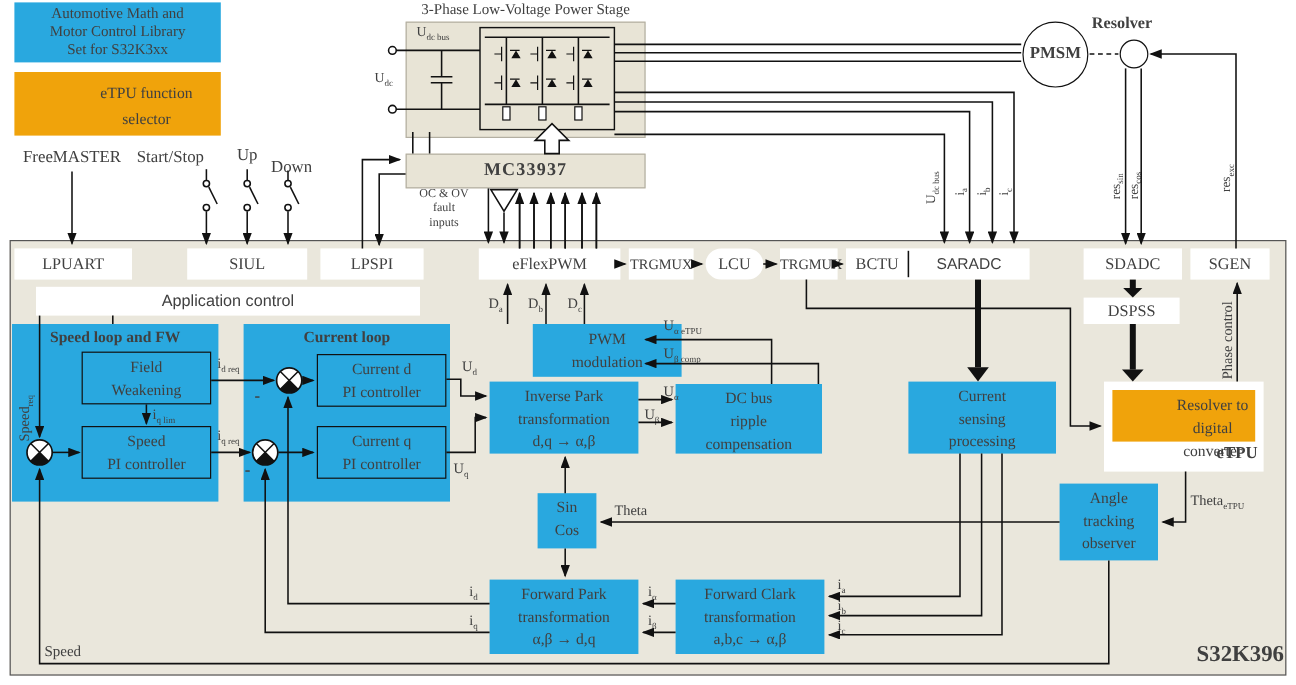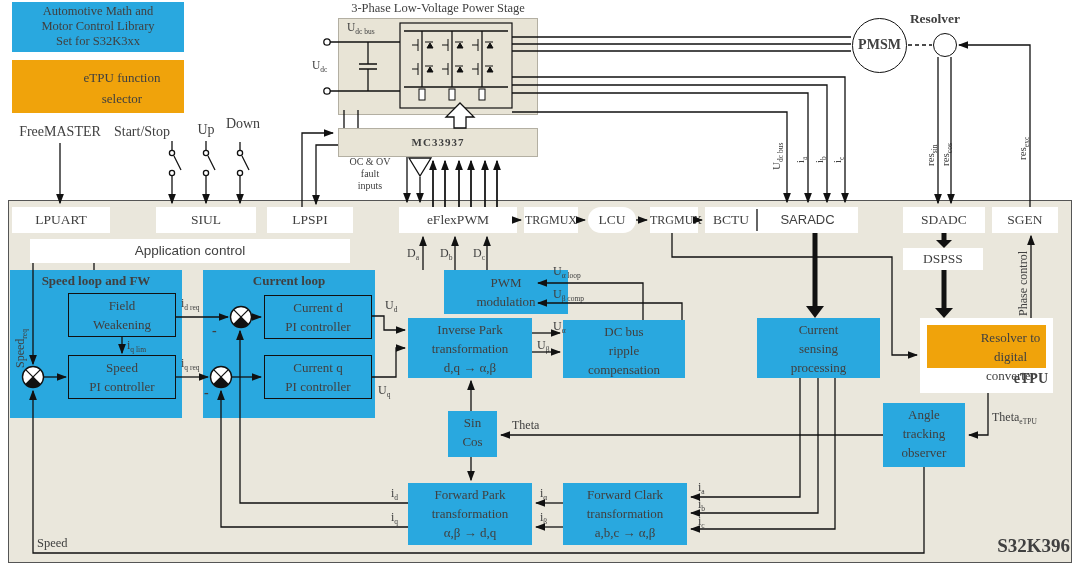--- a/index.html
+++ b/index.html
@@ -35,28 +35,28 @@
     <div>Set for S32K3xx</div>
   </div>
   <div class="a orange ctr" style="left:12px;top:60px;width:172px;height:53px;font-size:13px;padding-top:7px;line-height:21px;">
     <div>eTPU function</div>
     <div>selector</div>
   </div>
 
   <div class="a ctr" style="left:14px;top:124px;width:92px;font-size:14px;">FreeMASTER</div>
   <div class="a ctr" style="left:108px;top:124px;width:68px;font-size:14px;">Start/Stop</div>
   <div class="a ctr" style="left:193px;top:122px;width:26px;font-size:14px;">Up</div>
-  <div class="a ctr" style="left:222px;top:116px;width:42px;font-size:14px;">Down</div>
+  <div class="a ctr" style="left:222px;top:132px;width:42px;font-size:14px;">Down</div>
 
   <div class="a ctr" style="left:336px;top:1px;width:204px;font-size:12.5px;">3-Phase Low-Voltage Power Stage</div>
   <div class="a beige" style="left:338px;top:18px;width:200px;height:97px;"></div>
   <div class="a sig" style="left:347px;top:21px;font-size:11.5px;"><span>U</span><sub>dc bus</sub></div>
   <div class="a sig" style="left:312px;top:59px;font-size:11.5px;"><span>U</span><sub>dc</sub></div>
 
-  <div class="a beige ctr" style="left:338px;top:128px;width:200px;height:29px;font-weight:bold;font-size:11px;line-height:27px;letter-spacing:1px;">MC33937</div>
+  <div class="a beige ctr" style="left:338px;top:128px;width:200px;height:29px;font-weight:bold;font-size:15px;line-height:27px;letter-spacing:1px;">MC33937</div>
   <div class="a ctr" style="left:336px;top:156px;width:68px;font-size:10px;line-height:12px;">
     <div>OC &amp; OV</div>
     <div>fault</div>
     <div>inputs</div>
   </div>
 
   <div class="a circ" style="left:852px;top:18px;width:55px;height:55px;"></div>
   <div class="a ctr" style="left:852px;top:37px;width:55px;font-weight:bold;font-size:14px;">PMSM</div>
   <div class="a ctr" style="left:899px;top:11px;width:72px;font-weight:bold;font-size:13.5px;">Resolver</div>
   <div class="a circ" style="left:933px;top:33px;width:24px;height:24px;"></div>
@@ -141,21 +141,21 @@
   <div class="a" style="left:920px;top:318px;width:133px;height:75px;background:#fff;"></div>
   <div class="a orange b3" style="left:927px;top:325px;width:119px;height:43px;padding-top:3px;">
     <div>Resolver to</div>
     <div>digital converter</div>
   </div>
   <div class="a" style="left:993px;top:371px;width:55px;font-weight:bold;font-size:14px;text-align:right;">eTPU</div>
 
   <div class="a sig" style="left:407px;top:246px;"><span>D</span><sub>a</sub></div>
   <div class="a sig" style="left:440px;top:246px;"><span>D</span><sub>b</sub></div>
   <div class="a sig" style="left:473px;top:246px;"><span>D</span><sub>c</sub></div>
-  <div class="a sig" style="left:553px;top:264px;"><span>U</span><sub>α loop</sub></div>
+  <div class="a sig" style="left:553px;top:264px;"><span>U</span><sub>α eTPU</sub></div>
   <div class="a sig" style="left:553px;top:287px;"><span>U</span><sub>β comp</sub></div>
   <div class="a sig" style="left:553px;top:319px;"><span>U</span><sub>α</sub></div>
   <div class="a sig" style="left:537px;top:338px;"><span>U</span><sub>β</sub></div>
   <div class="a sig" style="left:385px;top:298px;"><span>U</span><sub>d</sub></div>
   <div class="a sig" style="left:378px;top:383px;"><span>U</span><sub>q</sub></div>
   <div class="a sig" style="left:181px;top:296px;"><span>i</span><sub>d req</sub></div>
   <div class="a sig" style="left:181px;top:356px;"><span>i</span><sub>q req</sub></div>
   <div class="a sig" style="left:127px;top:338px;"><span>i</span><sub>q lim</sub></div>
   <div class="a sig" style="left:212px;top:323px;font-weight:bold;font-size:14px;">-</div>
   <div class="a sig" style="left:204px;top:385px;font-weight:bold;font-size:14px;">-</div>

